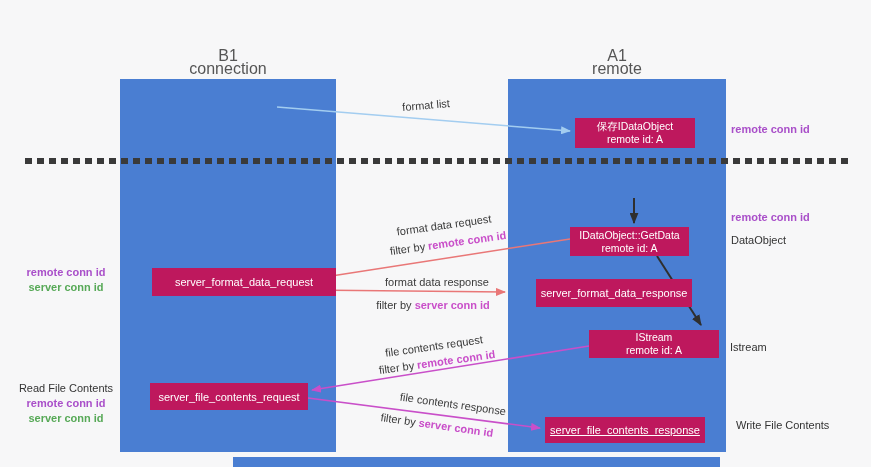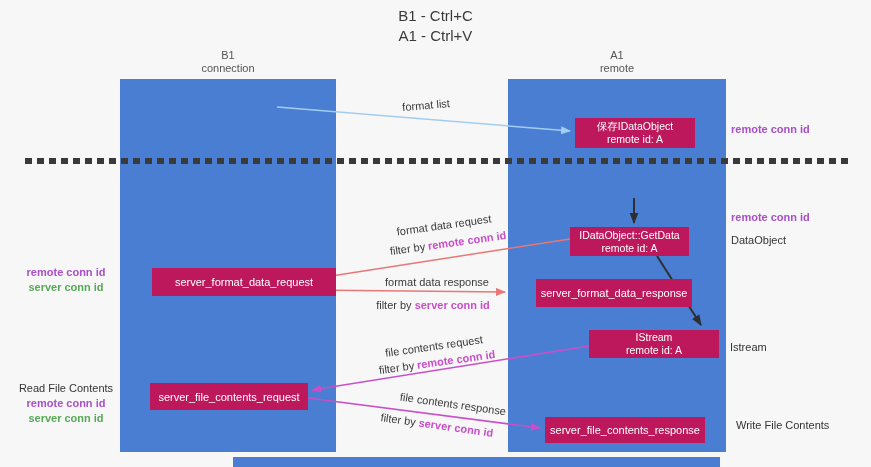--- a/index.html
+++ b/index.html
@@ -8,21 +8,21 @@
     font-family:"Liberation Sans","DejaVu Sans",sans-serif;overflow:hidden;
   }
   .title{
     position:absolute;top:6px;left:0;width:871px;text-align:center;
     font-size:15px;line-height:20px;color:#3a3a3a;
   }
   .col{position:absolute;top:79px;height:373px;background:#4a7ed2;}
   .col-left{left:120px;width:216px;}
   .col-right{left:508px;width:218px;}
   .col-header{
-    position:absolute;top:49px;text-align:center;font-size:11px;line-height:13px;color:#555;
+    position:absolute;top:49px;text-align:center;font-size:16px;line-height:13px;color:#555;
   }
   .col-header.left{left:120px;width:216px;}
   .col-header.right{left:508px;width:218px;}
   .dashed{
     position:absolute;left:25px;top:158px;width:823px;height:6px;
     background:repeating-linear-gradient(90deg,#3a3a3a 0 7px,transparent 7px 12px);
   }
   .box{
     position:absolute;display:flex;flex-direction:column;align-items:center;
     justify-content:center;color:#fff;text-align:center;white-space:nowrap;
@@ -44,24 +44,20 @@
   .greent{color:#57a957;font-weight:bold;}
   .side-group{position:absolute;text-align:center;font-size:11px;line-height:15px;white-space:nowrap;}
   svg.overlay{position:absolute;left:0;top:0;pointer-events:none;}
   .strip{position:absolute;background:#4a7ed2;}
 </style>
 </head>
 <body>
 
 <div class="canvas">
 
-  <div class="title">
-    <div>B1 - Ctrl+C</div>
-    <div>A1 - Ctrl+V</div>
-  </div>
 
   <div class="col-header left">
     <div>B1</div>
     <div>connection</div>
   </div>
   <div class="col-header right">
     <div>A1</div>
     <div>remote</div>
   </div>
 
@@ -112,21 +108,21 @@
 
   <div class="box orange" style="left:536px;top:279px;width:156px;height:28px;">server_format_data_response</div>
 
   <div class="box orange two-line" style="left:589px;top:330px;width:130px;height:28px;">
     <div>IStream</div>
     <div>remote id: A</div>
   </div>
 
   <div class="box orange" style="left:150px;top:383px;width:158px;height:27px;">server_file_contents_request</div>
 
-  <div class="box orange" style="left:545px;top:417px;width:160px;height:26px;">server_file_contents_response</div>
+  <div class="box orange" style="left:545px;top:417px;width:160px;height:26px;text-decoration:underline;">server_file_contents_response</div>
 
   <div class="edge-label rot-fl" style="left:426px;top:105px;">format list</div>
 
   <div class="edge-label rot-up" style="left:444px;top:225px;">format data request</div>
   <div class="edge-label rot-up" style="left:448px;top:243px;">
     <span>filter by</span><span class="hl">remote conn id</span>
   </div>
 
   <div class="edge-label" style="left:437px;top:282px;">format data response</div>
   <div class="edge-label" style="left:433px;top:305px;">

